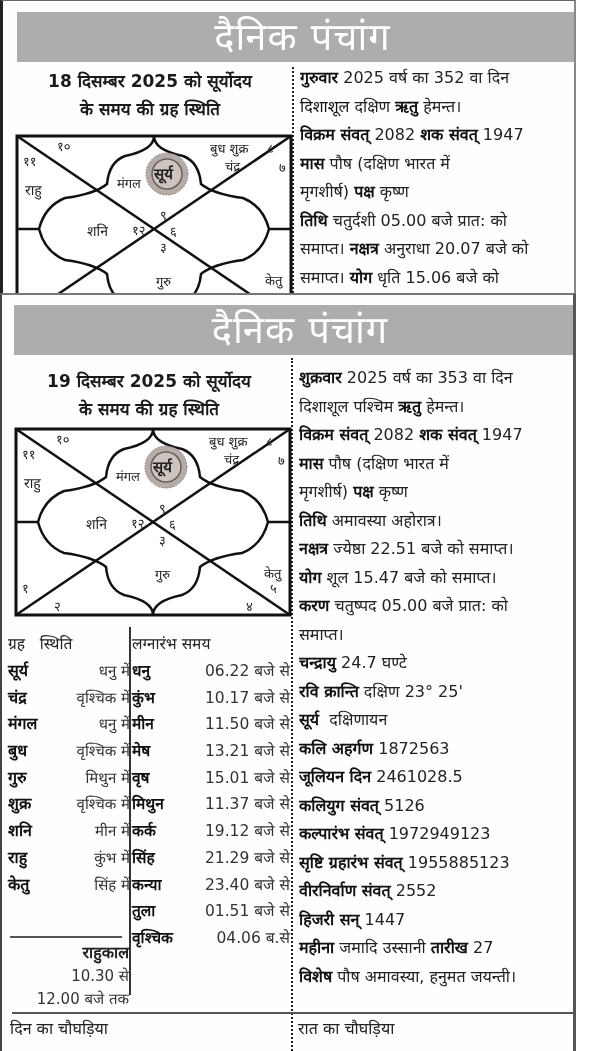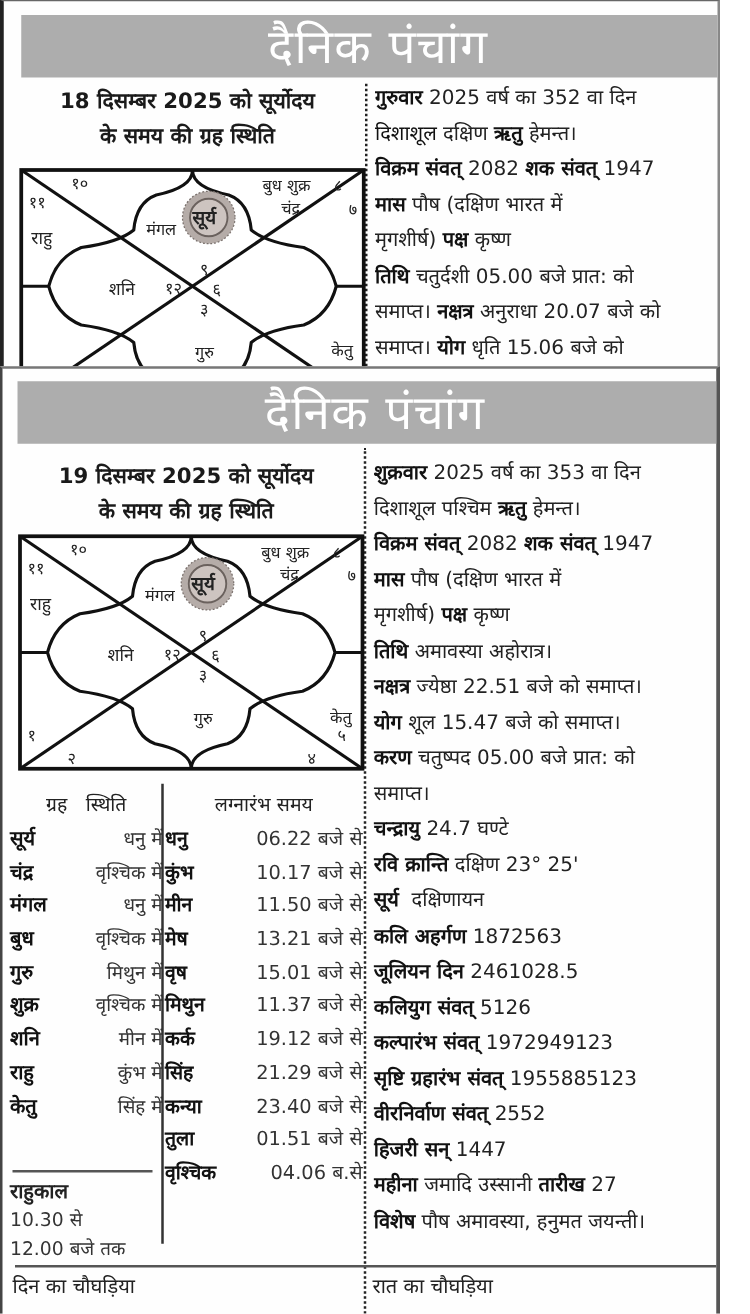--- a/index.html
+++ b/index.html
@@ -23,31 +23,31 @@
   .right-text { position: absolute; left: 297px; width: 292px; font-size: 16px; line-height: 28.5px; color: #222; }
   .right-text b { font-weight: bold; color: #111; }
   .right-text .line { white-space: nowrap; overflow: hidden; }
 
   .kundli { position: absolute; }
   .panel-1 .kundli { left: 12px; top: 133px; }
   .panel-2 .kundli { left: 12px; top: 132px; }
 
   .grah-table { position: absolute; left: 6px; top: 335px; width: 122px; }
   .lagna-table { position: absolute; left: 130px; top: 335px; width: 158px; }
-  .table-head { font-size: 15.5px; font-weight: normal; text-align: center; height: 28px; line-height: 28px; color:#222; }
+  .table-head { font-size: 15.5px; font-weight: normal; height: 28px; line-height: 28px; color:#222; }
   .grah-row { display: flex; justify-content: space-between; height: 26.7px; line-height: 26.7px; font-size: 16px; white-space: nowrap; }
   .grah-row .name { font-weight: bold; color: #111; }
   .grah-row .sign { color: #333; font-size: 15px; }
   .lagna-row { display: flex; height: 26.7px; line-height: 26.7px; font-size: 15.5px; white-space: nowrap; }
   .lagna-row .rashi { font-weight: bold; width: 58px; color: #111; }
   .lagna-row .time { flex: 1; text-align: right; color: #333; }
 
   .table-vline { position: absolute; left: 127px; top: 332px; height: 368px; border-left: 2px solid #333; }
   .rahukaal-line { position: absolute; left: 8px; top: 641px; width: 112px; border-top: 2px solid #555; }
-  .rahukaal { position: absolute; left: 6px; top: 646px; width: 121px; text-align: left; color: #333; }
+  .rahukaal { position: absolute; left: 6px; top: 646px; width: 121px; text-align: right; color: #333; }
   .rahukaal .label { font-weight: bold; font-size: 16px; line-height: 24px; color: #222; }
   .rahukaal .val { font-size: 15px; line-height: 23px; }
 
   .bottom-line { position: absolute; left: 10px; top: 717px; width: 577px; border-top: 2px solid #555; }
   .chog { position: absolute; top: 722px; font-size: 16px; text-align: left; color: #222; }
   .chog-day { left: 8px; width: 280px; }
   .chog-night { left: 296px; width: 290px; }
 </style>
 </head>
 <body>

